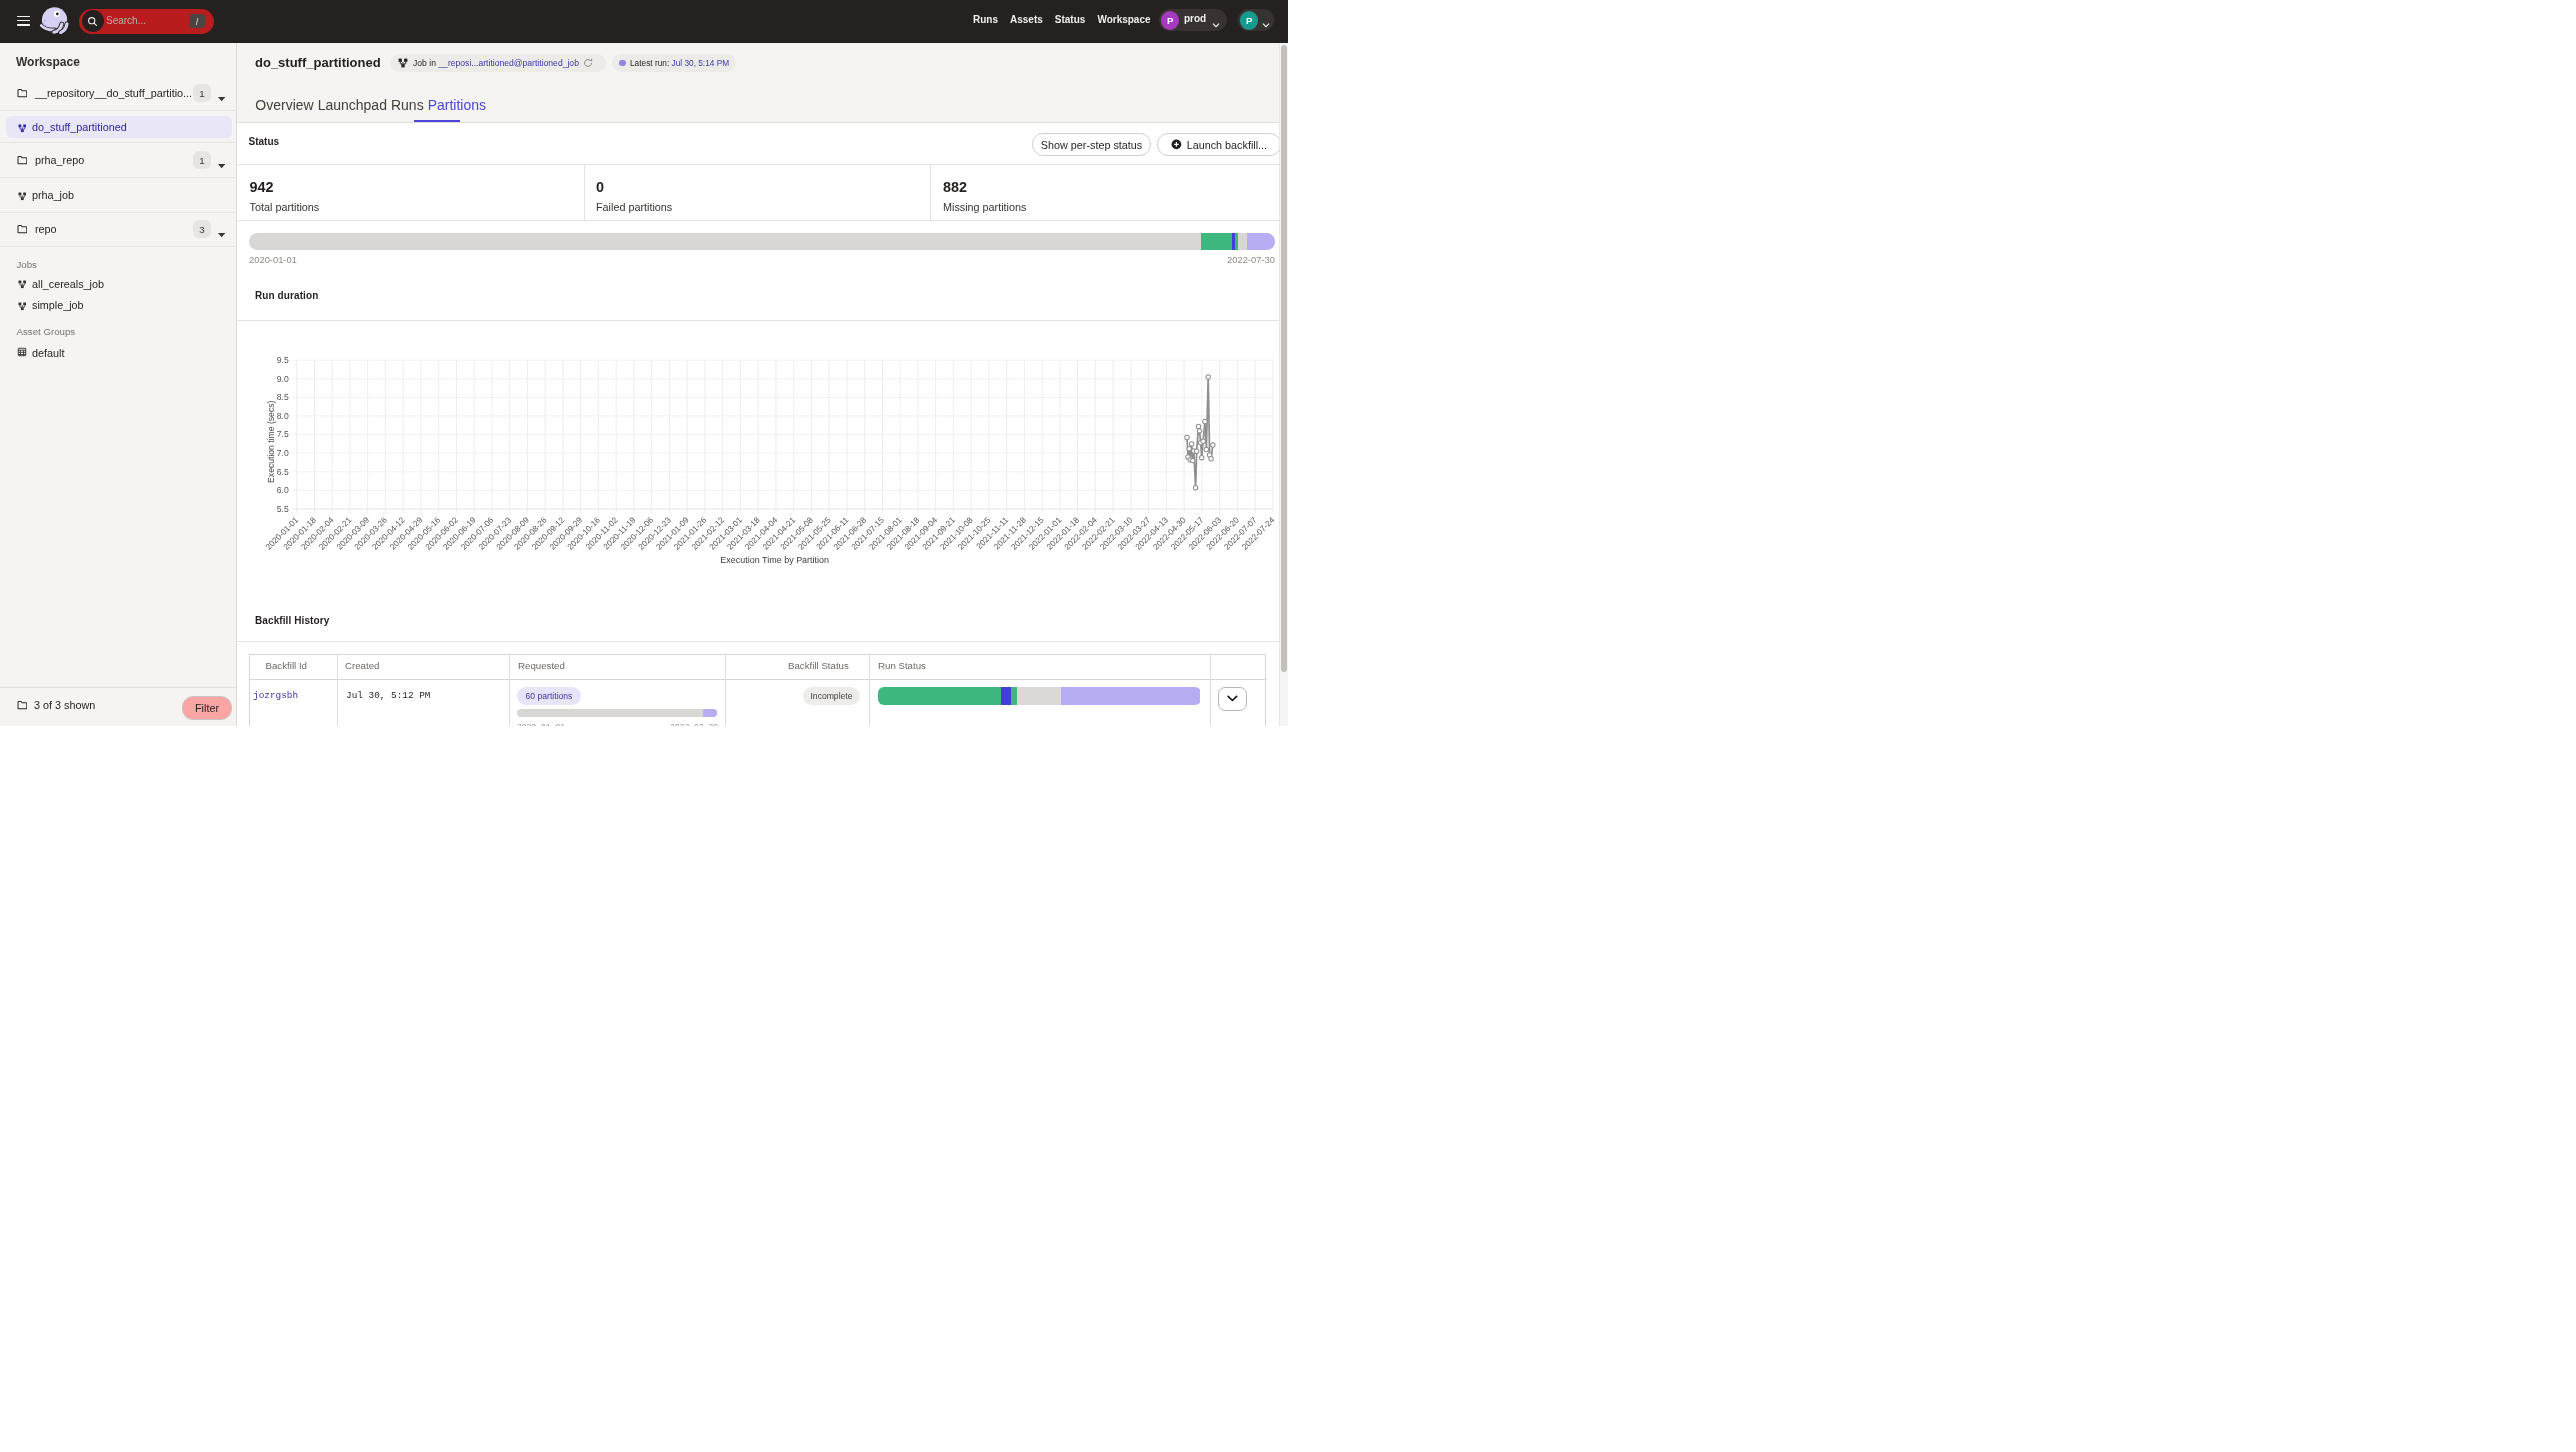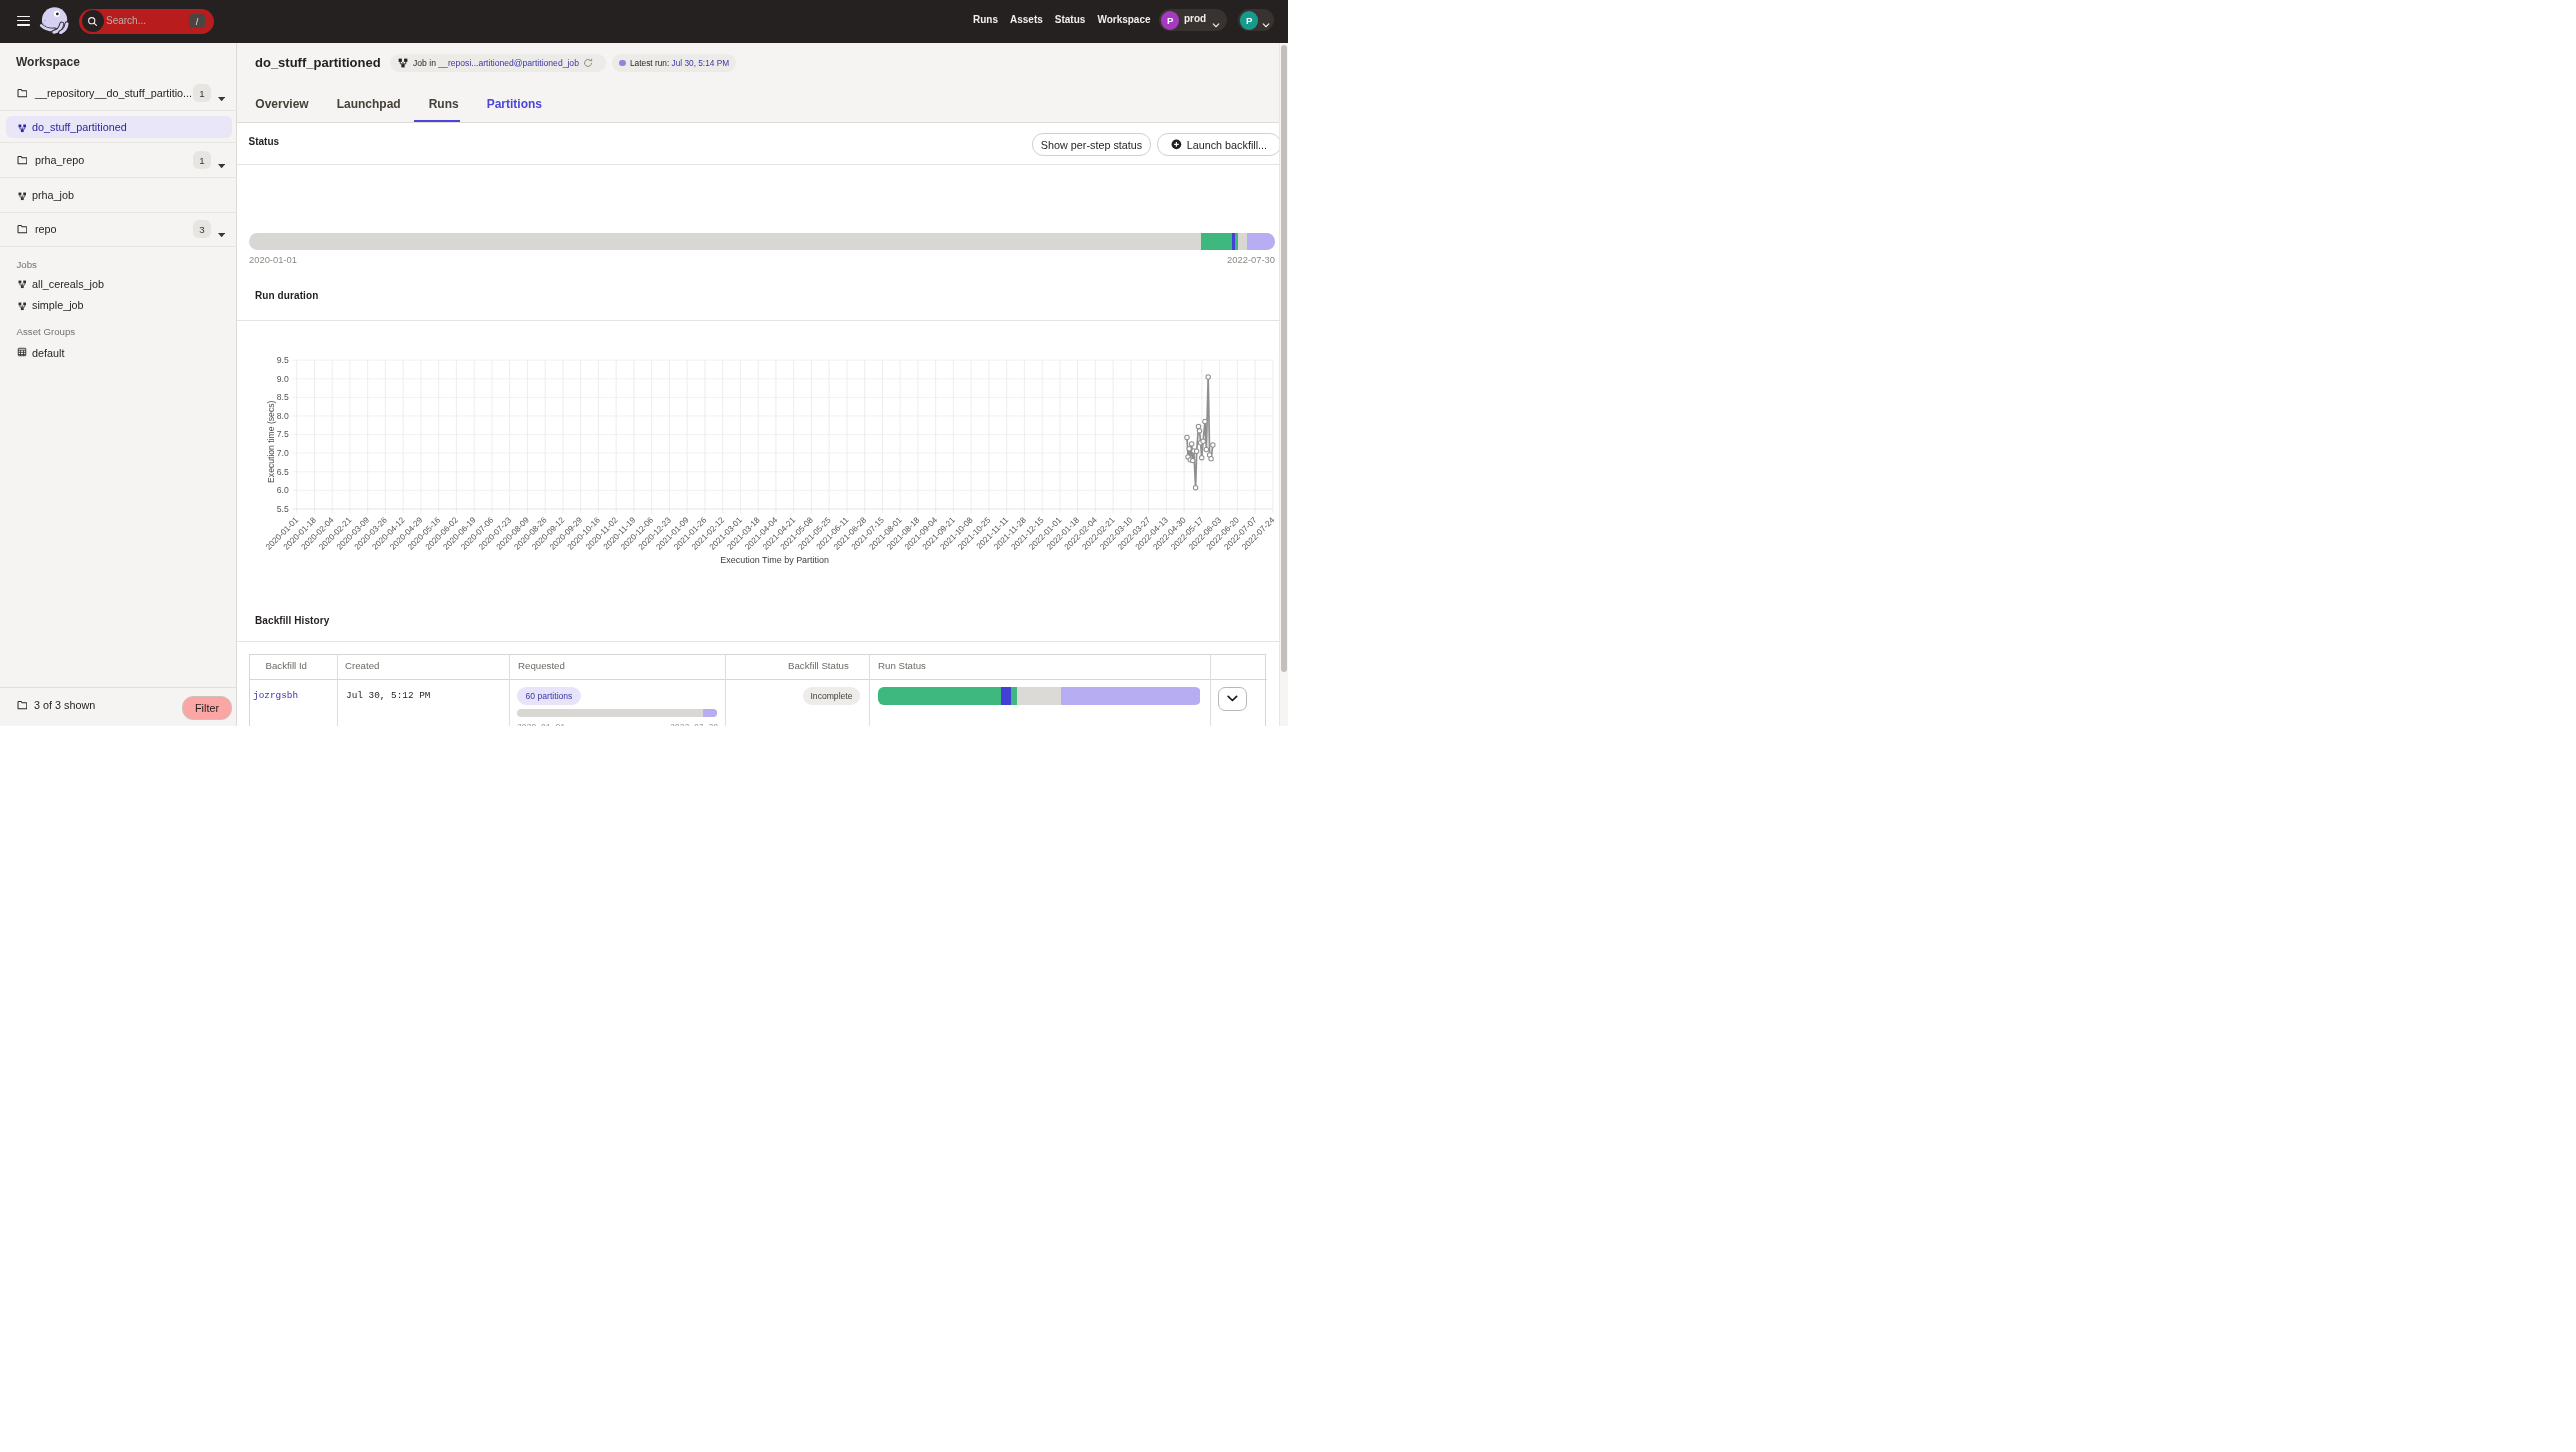--- a/index.html
+++ b/index.html
@@ -161,38 +161,48 @@
             <path d="M13.5 8a5.5 5.5 0 1 1-1.8-4.1" stroke="#8a8680" stroke-width="1.6"></path>
             <path d="M13.8 1.2v3.2h-3.2" fill="none" stroke="#8a8680" stroke-width="1.6"></path>
           </svg>
         </span>
       </div>
 <div class="tag" style="left:375px;top:10.8px;width:124px;background:#edebe8">
         <span style="margin-left:7.2px;width:6.5px;height:6.5px;border-radius:50%;background:#8d85de"></span>
         <span style="margin-left:4.3px;font-size:8.3px">Latest run:&nbsp;</span>
         <span style="color:#3b37ac;font-size:8.3px">Jul 30, 5:14 PM</span>
       </div>
-<div class="abs" style="left:18.3px;top:54px;display:flex;gap:28px;font-size:12px;font-weight:700;color:#454039">
+<div class="abs" style="left:18.3px;top:54px;display:flex;gap:4px;font-size:14px;font-weight:400;color:#454039">
 <span>Overview</span>
         <span>Launchpad</span>
         <span>Runs</span>
         <span style="color:#4b45db">Partitions</span>
       </div>
 <div class="abs" style="left:177px;top:77px;width:46px;height:2.2px;background:#4b45db"></div>
 </div>
     <div class="abs" style="left:237px;top:123px;width:1051px;height:42px;background:#fff;border-bottom:0.7px solid #e5e3df">
 <div class="abs" style="left:11.5px;top:13.3px;font-size:10px;font-weight:700">Status</div>
 <div class="btn" style="left:795px;top:10.4px;width:119px">Show per-step status</div>
 <div class="btn" style="left:920px;top:10.4px;width:124px;gap:5px">
         <svg width="10.8" height="10.8" viewBox="0 0 16 16">
           <circle cx="8" cy="8" r="7.2" fill="#231f1e"></circle>
           <path d="M8 4.6v6.8M4.6 8h6.8" stroke="#fff" stroke-width="1.7"></path>
         </svg>
         <span>Launch backfill...</span>
       </div>
+</div>
+    <div class="abs" style="left:237px;top:165px;width:1051px;height:56px;background:#fff;border-bottom:0.7px solid #e5e3df">
+<div class="abs" style="left:347px;top:0;width:0.7px;height:56px;background:#e5e3df"></div>
+<div class="abs" style="left:693px;top:0;width:0.7px;height:56px;background:#e5e3df"></div>
+<div class="abs" style="left:12.6px;top:13.7px;font-size:14.4px;font-weight:700">942</div>
+<div class="abs" style="left:12.6px;top:36px;font-size:10.8px;color:#37332e">Total partitions</div>
+<div class="abs" style="left:359px;top:13.7px;font-size:14.4px;font-weight:700">0</div>
+<div class="abs" style="left:359px;top:36px;font-size:10.8px;color:#37332e">Failed partitions</div>
+<div class="abs" style="left:706px;top:13.7px;font-size:14.4px;font-weight:700">882</div>
+<div class="abs" style="left:706px;top:36px;font-size:10.8px;color:#37332e">Missing partitions</div>
 </div>
     <div class="abs" style="left:249px;top:233px;width:1026px;height:17.3px;border-radius:8.6px;overflow:hidden;background:#d9d7d3">
 <div class="abs" style="left:952px;top:0;width:32px;height:17.3px;background:#3eb87e"></div>
 <div class="abs" style="left:983px;top:0;width:2.9px;height:17.3px;background:#4340d7"></div>
 <div class="abs" style="left:986px;top:0;width:2.5px;height:17.3px;background:#3eb87e"></div>
 <div class="abs" style="left:998px;top:0;width:29px;height:17.3px;background:#b6adf2"></div>
 </div>
 <div class="abs" style="left:249px;top:254px;font-size:9.4px;color:#8e8a84">2020-01-01</div>
 <div class="abs" style="left:1225px;top:254px;width:50px;text-align:right;font-size:9.4px;color:#8e8a84">2022-07-30</div>
     <div class="hdr14" style="left:255px;top:290px">Run duration</div>

